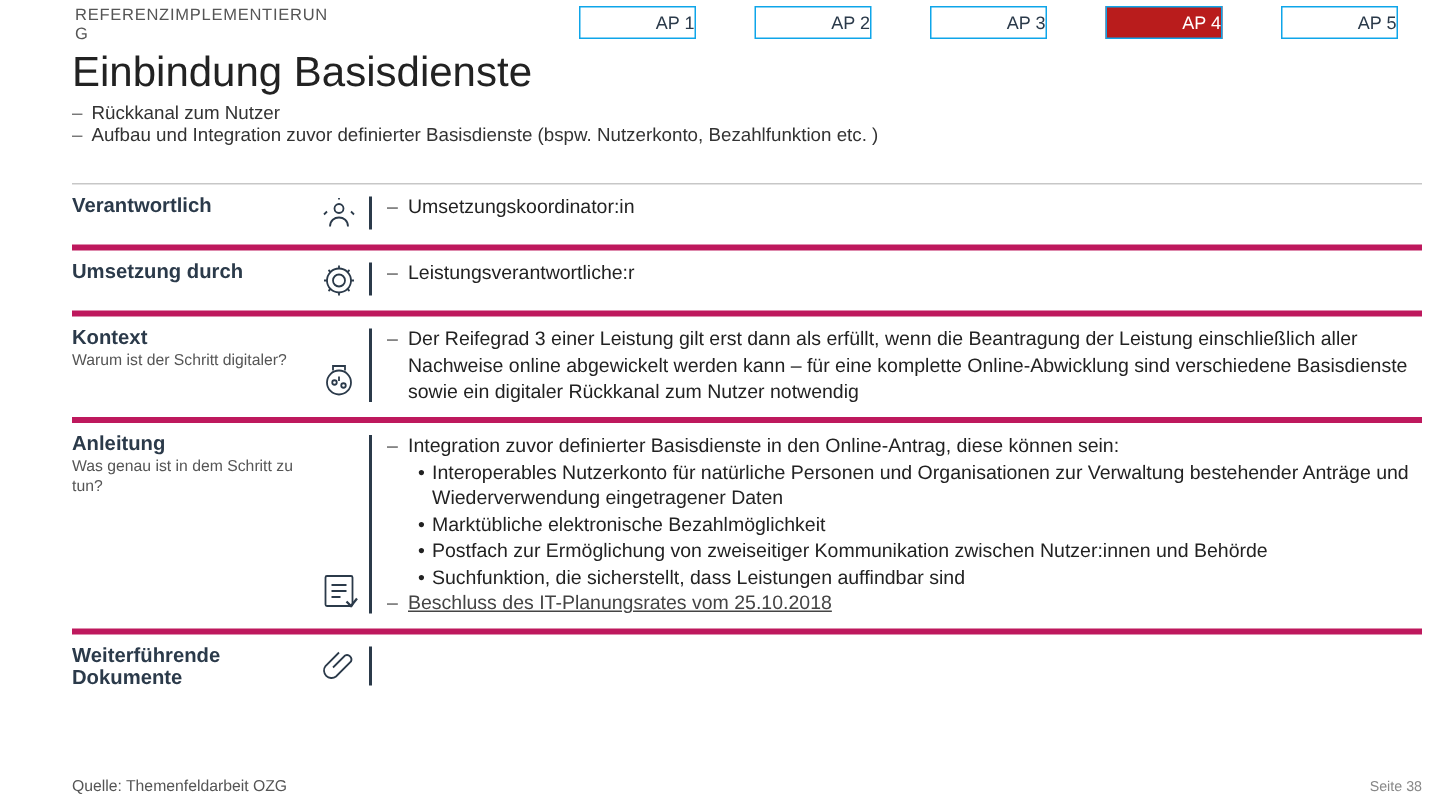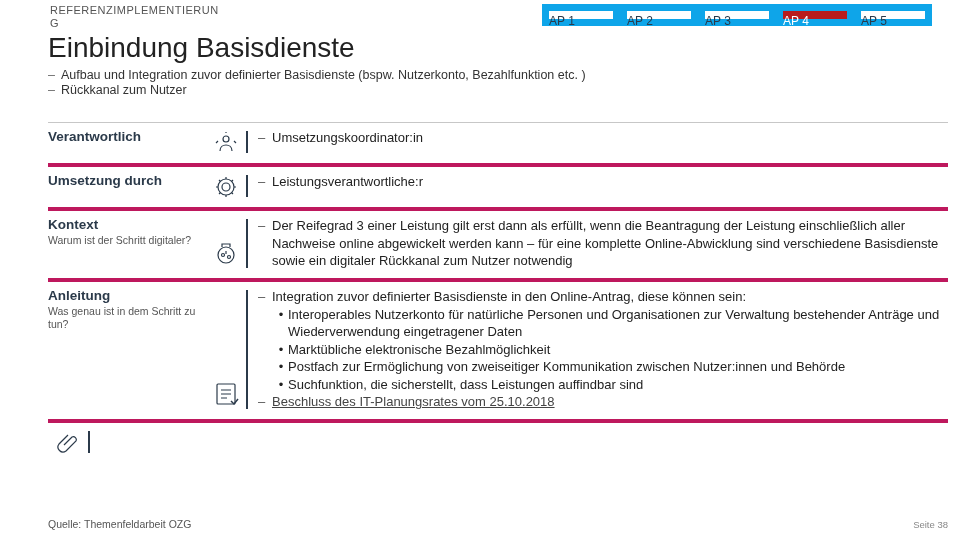--- a/index.html
+++ b/index.html
@@ -6,21 +6,21 @@
   body {
     width: 960px; height: 540px;
     font-family: Arial, Helvetica, sans-serif;
     background: #fff; color: #2b2b2b;
     position: relative;
     overflow: hidden;
   }
   .header-row { display: flex; justify-content: space-between; align-items: flex-start; padding: 4px 28px 0 50px; }
   .ref-label { width: 170px; font-size: 11px; color: #555; letter-spacing: .5px; word-break: break-word; text-align: left; line-height: 1.2; }
   .tabs { display: flex; gap: 0; }
-  .tab { width: 78px; height: 22px; border: 7px solid #0ea5e9; font-size: 12px; text-align: left; line-height: 20px; background: #fff; color: #2b3a4a; }
+  .tab { width: 78px; height: 22px; border: 1px solid #0ea5e9; font-size: 12px; text-align: right; line-height: 20px; background: #fff; color: #2b3a4a; margin-left: 39px; }
   .tab.active { background: #b91c1c; color: #fff; }
   .title { font-size: 28px; padding: 2px 0 4px 48px; color: #222; }
   .intro { padding: 0 48px 8px 48px; font-size: 12.5px; color: #333; }
   .intro .dash { margin-right: 6px; color: #666; }
   .intro div { margin-bottom: 1px; }
   .sections { padding: 16px 12px 0 48px; }
   .row { display: flex; border-top: 4px solid #be185d; padding: 6px 0 8px 0; }
   .row:first-child { border-top: 1px solid #c7c7c7; }
   .label-col { width: 158px; flex-shrink: 0; }
   .label-main { font-size: 13.5px; font-weight: bold; color: #2b3a4a; }
@@ -49,22 +49,22 @@
     <div class="tab">AP 2</div>
     <div class="tab">AP 3</div>
     <div class="tab active">AP 4</div>
     <div class="tab">AP 5</div>
   </div>
 </div>
 
 <div class="title">Einbindung Basisdienste</div>
 
 <div class="intro">
+  <div><span class="dash">‒</span><span>Rückkanal zum Nutzer</span></div>
   <div><span class="dash">‒</span><span>Aufbau und Integration zuvor definierter Basisdienste (bspw. Nutzerkonto, Bezahlfunktion etc. )</span></div>
-  <div><span class="dash">‒</span><span>Rückkanal zum Nutzer</span></div>
 </div>
 
 <div class="sections">
 
   <div class="row">
     <div class="label-col">
         <div class="label-main">Verantwortlich</div>
       </div>
     <div class="icon-col">
       <svg width="24" height="24" viewBox="0 0 24 24">
@@ -162,20 +162,23 @@
           </div>
       </div>
       <div class="bullet-row">
           <div class="bdash">‒</div>
           <div class="btxt"><span class="link">Beschluss des IT-Planungsrates vom 25.10.2018</span></div>
         </div>
     </div>
   </div>
 
   <div class="row" style="border-bottom:none;">
+    <div class="label-col">
+      <div class="label-main">Weiterführende Dokumente</div>
+    </div>
     <div class="icon-col">
       <svg width="24" height="24" viewBox="0 0 24 24">
           <path d="M8 14l8-8a3 3 0 014 4l-10 10a5 5 0 01-7-7l9-9"></path>
         </svg>
     </div>
     <div class="divider"></div>
     <div class="content-col"></div>
   </div>
 
 </div>

